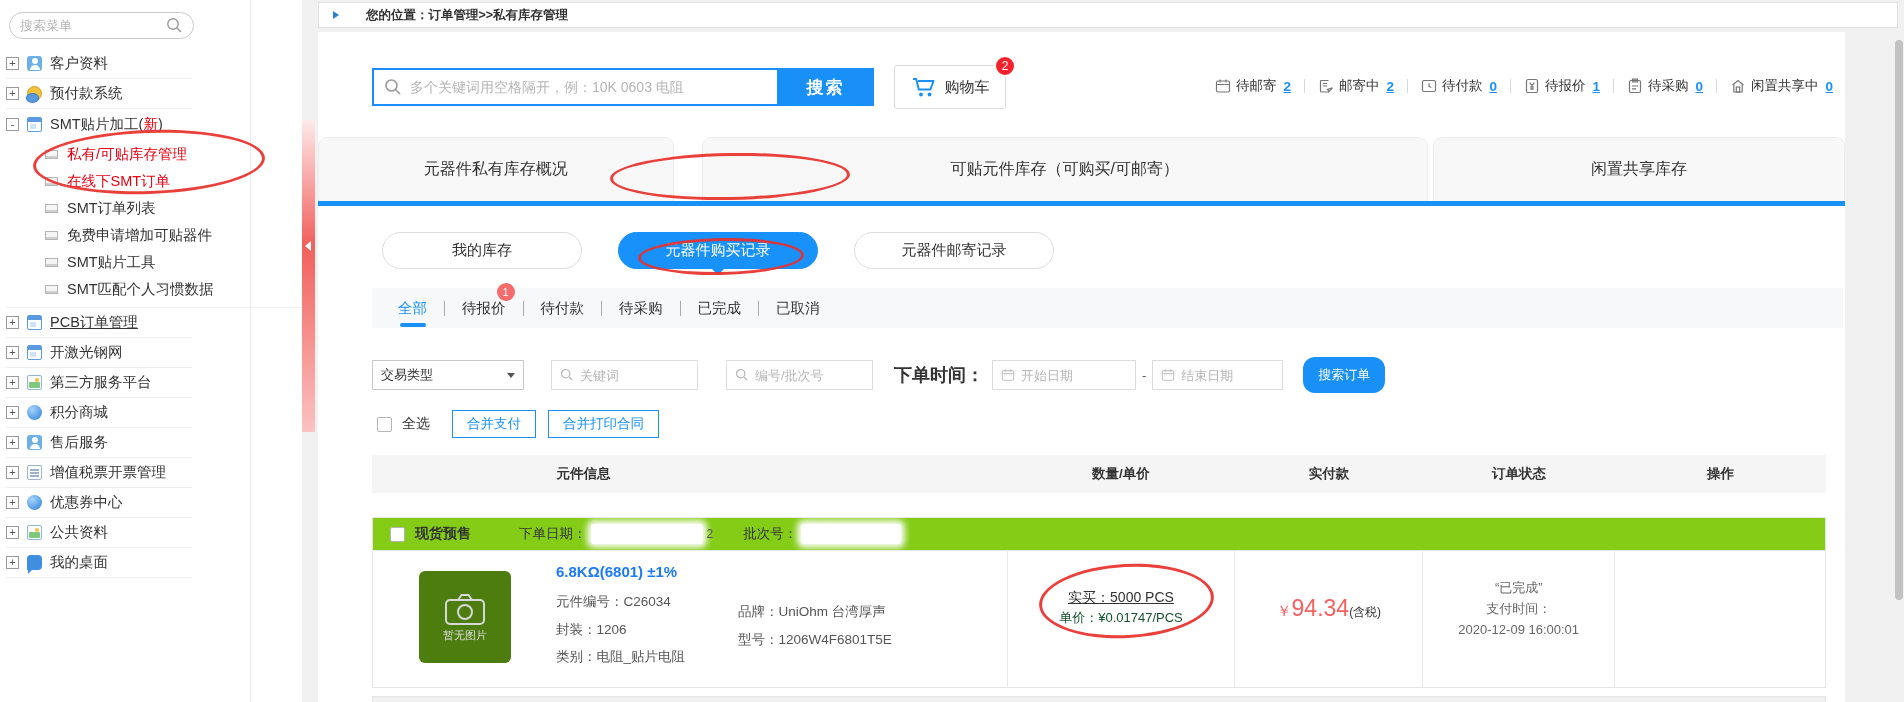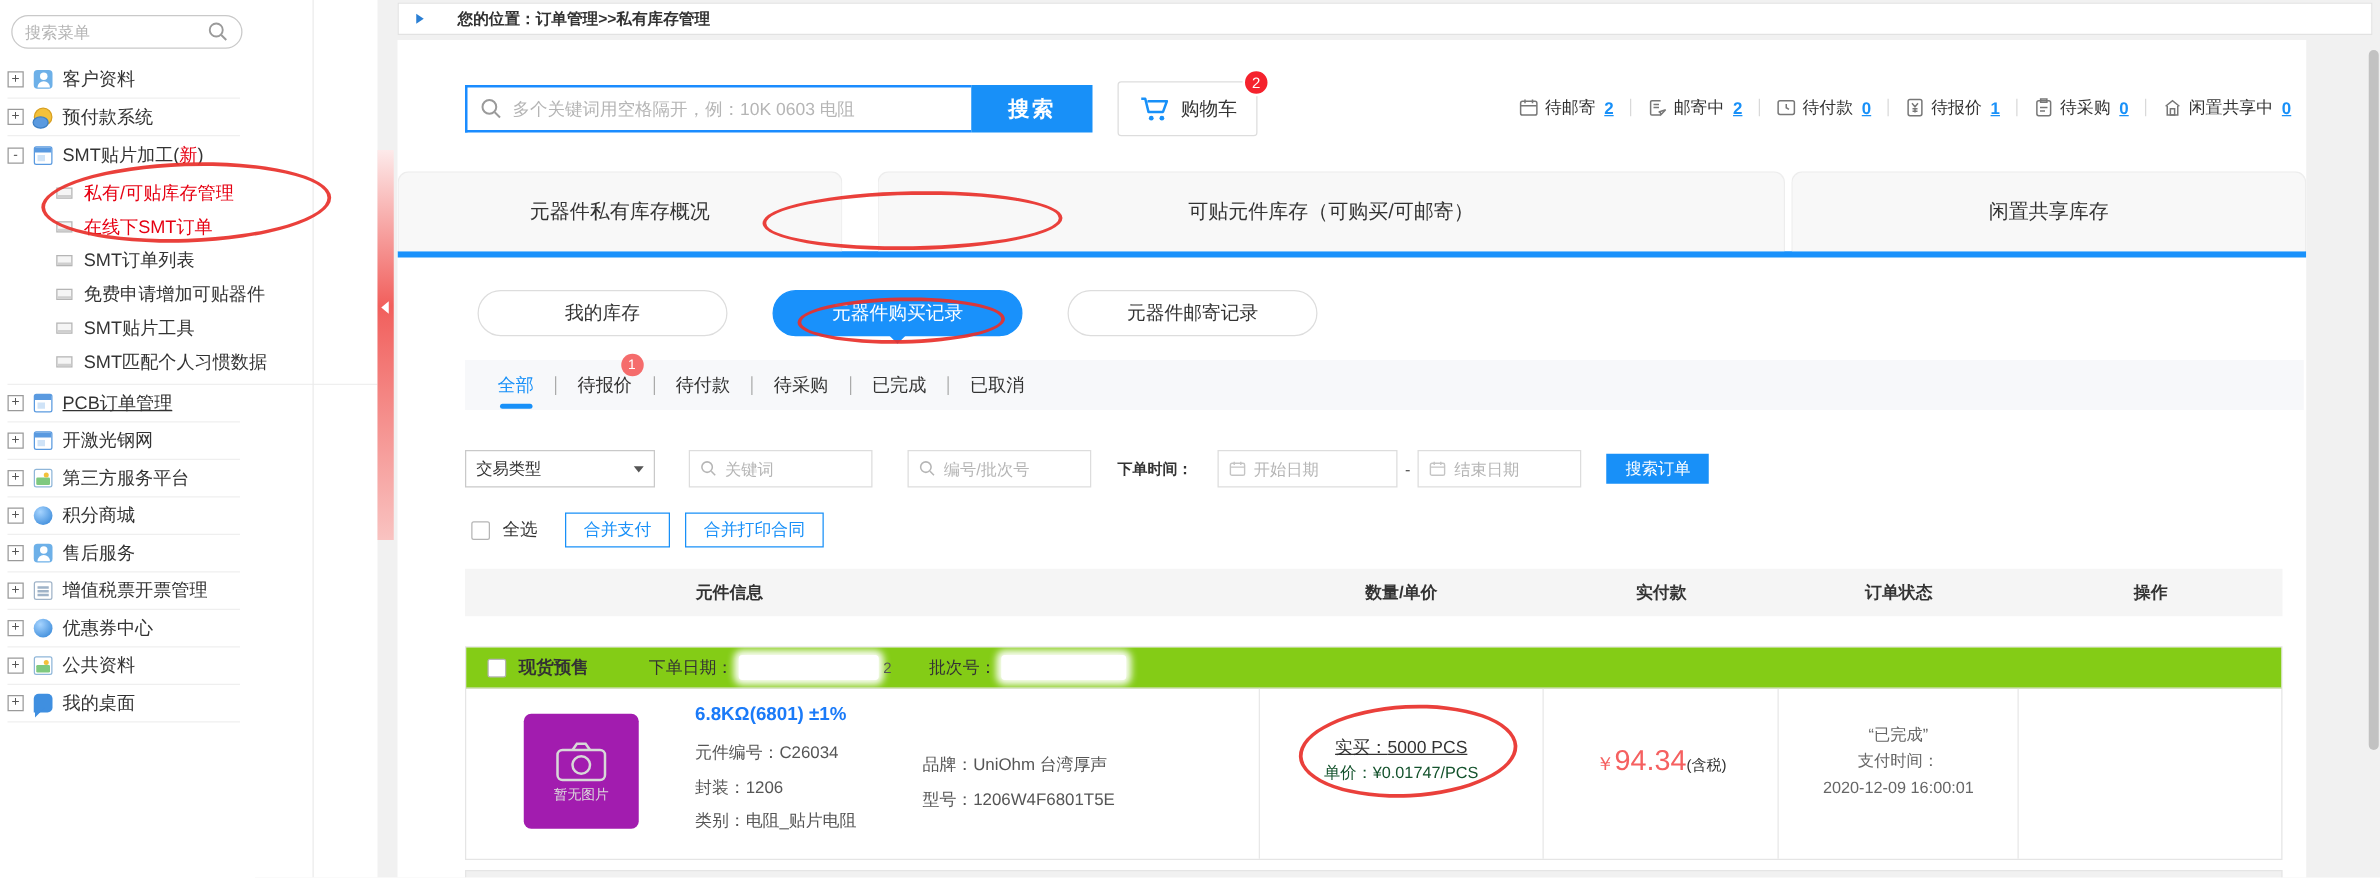--- a/index.html
+++ b/index.html
@@ -106,24 +106,24 @@
             color:#fff; font-size:11px; display:flex; align-items:center; justify-content:center; }
 
   
   .controls { display:flex; align-items:center; margin:32px 0 0 54px; height:30px; }
   .select { width:152px; height:30px; border:1px solid #c9c9c9; display:flex; align-items:center;
             padding:0 8px; font-size:13px; cursor:pointer; }
   .select .caret { margin-left:auto; width:0; height:0; border-top:5px solid #555; border-left:4px solid transparent; border-right:4px solid transparent; }
   .finput { height:30px; border:1px solid #ddd; display:flex; align-items:center; padding:0 8px; gap:6px; }
   .finput input { flex:1; font-size:13px; min-width:0; }
   .w147{width:147px;} .w144{width:144px;} .w131{width:131px;}
-  .dlabel { margin:0 20px 0 21px; font-size:12px; font-weight:bold; white-space:nowrap; }
+  .dlabel { margin:0 8px 0 21px; font-size:18px; font-weight:bold; white-space:nowrap; }
   .dsep { margin:0 6px; color:#555; }
-  .btn-orders { margin-left:20px; width:82px; height:24px; background:#1890f8; color:#fff; font-size:13px;
-                display:flex; align-items:center; justify-content:center; cursor:pointer; }
+  .btn-orders { margin-left:20px; width:82px; height:36px; background:#1890f8; color:#fff; font-size:13px;
+                display:flex; align-items:center; justify-content:center; cursor:pointer;border-radius:12px; }
 
   
   .bulk { display:flex; align-items:center; margin:20px 0 0 59px; }
   .cbx { width:15px; height:15px; border:1px solid #b5b5b5; border-radius:2px; background:#fff; cursor:pointer; flex:0 0 15px; }
   .bulk .lbl { margin-left:10px; font-size:14px; }
   .obtn { margin-left:22px; height:28px; padding:0 14px; border:1px solid #1890f8; color:#1890f8; background:#fff;
           font-size:13.5px; display:flex; align-items:center; cursor:pointer; }
   .obtn + .obtn { margin-left:12px; }
 
   
@@ -140,21 +140,21 @@
   .blur { height:20px; background:#fff; border-radius:3px; box-shadow:0 0 6px 4px rgba(255,255,255,.95); margin:0 4px; }
   .b1{width:112px;} .b2{width:100px;}
   .tail { font-size:12px; color:#555; }
   .obody { display:flex; height:136px; }
   .col { height:100%; }
   .c1 { width:635px; border-right:1px solid #e8e8e8; position:relative; }
   .c2 { width:228px; border-right:1px solid #e8e8e8; display:flex; flex-direction:column; align-items:center; padding-top:38px; }
   .c3 { width:188px; border-right:1px solid #e8e8e8; display:flex; align-items:flex-start; justify-content:center; padding-top:44px; }
   .c4 { width:192px; border-right:1px solid #e8e8e8; text-align:center; padding-top:26px; font-size:13px; color:#666; line-height:21px; }
   .c5 { width:210px; }
-  .imgbox { position:absolute; left:46px; top:20px; width:92px; height:92px; background:#a21caf; border-radius:6px;
+  .imgbox { position:absolute; left:46px; top:20px; width:92px; height:92px; background:#4d7c0f; border-radius:6px;
             display:flex; flex-direction:column; align-items:center; justify-content:center; gap:2px; }
   .noimg { color:#dcdcdc; font-size:11px; }
   .info1 { position:absolute; left:183px; top:12px; }
   .pname { color:#1a7af8; font-weight:bold; font-size:15px; margin-bottom:8px; }
   .prow { font-size:13.5px; color:#555; line-height:27.5px; white-space:nowrap; }
   .info2 { position:absolute; left:365px; top:47px; }
   .qline1 { font-size:14px; color:#333;text-decoration:underline; }
   .qline2 { margin-top:2px; font-size:13px; color:#14532d; }
   .price { display:flex; align-items:baseline; }
   .price .cur { color:#f56060; font-size:15px; }

